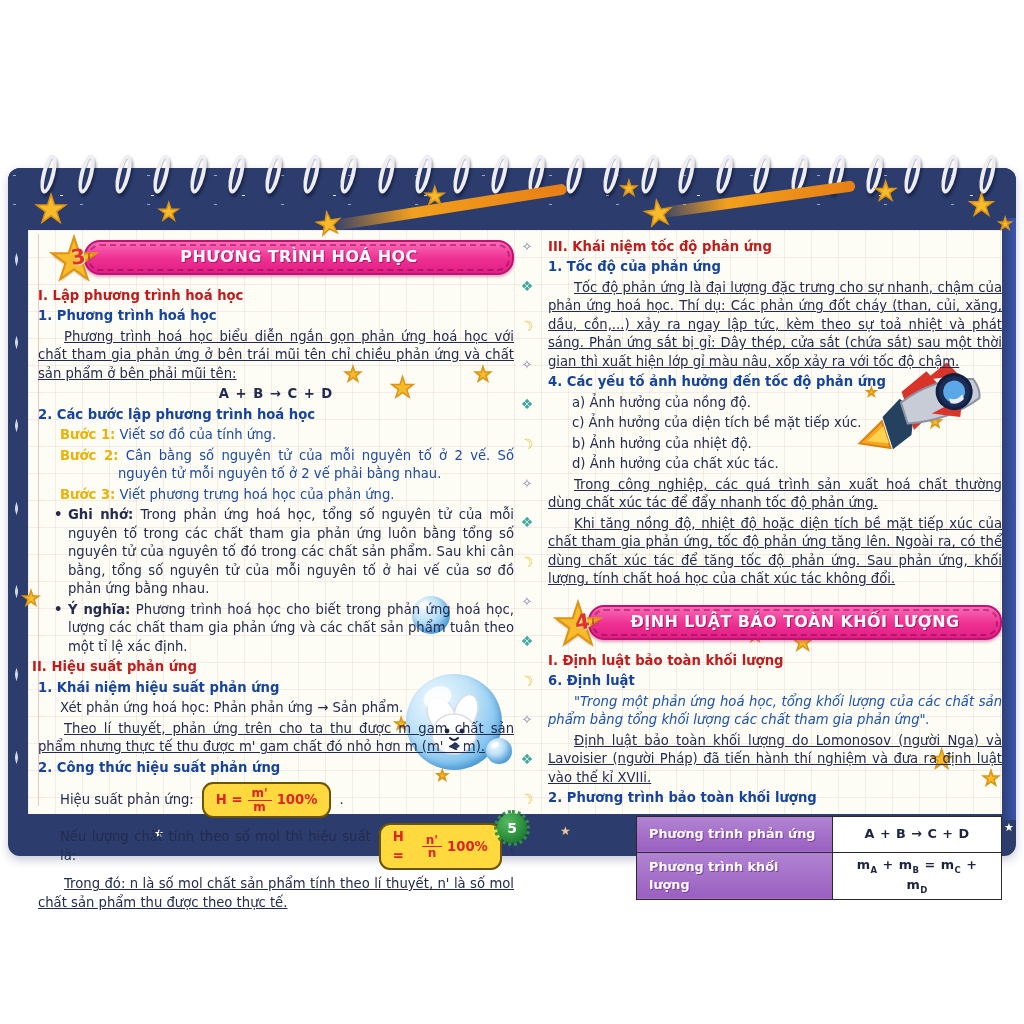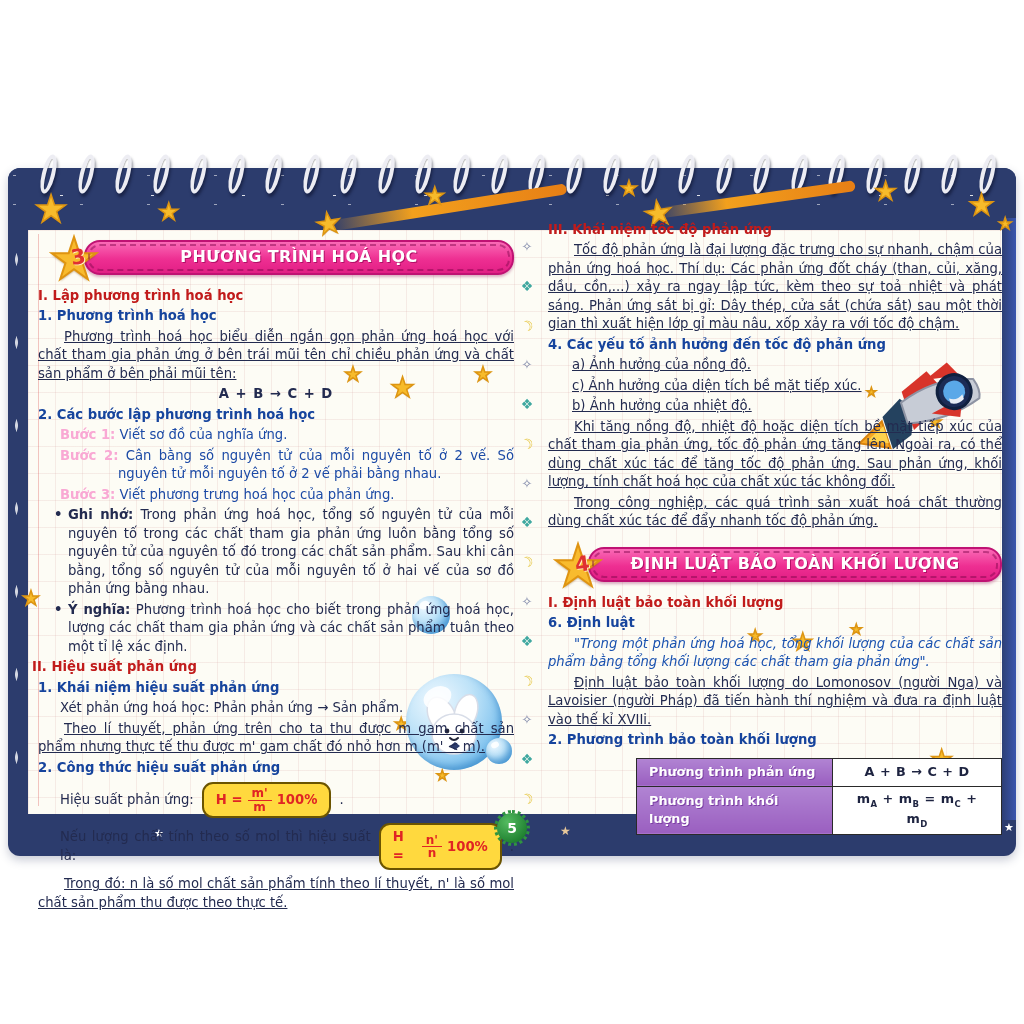--- a/index.html
+++ b/index.html
@@ -60,32 +60,32 @@
   
   .bubble{position:absolute;border-radius:50%;
         background:radial-gradient(circle at 32% 28%, #eef8ff 0%, #bfe3f8 38%, #6fbaec 80%, #4e9fd9 100%);
         box-shadow:inset -3px -4px 6px rgba(30,110,180,.45);}
   .bubble .hl{position:absolute;left:18%;top:14%;width:30%;height:22%;border-radius:50%;
         background:rgba(255,255,255,.85);transform:rotate(-25deg);}
 
   
   .col{position:absolute;font-size:13.2px;line-height:1.40;color:#232b50;}
   .col-left{left:30px;top:70px;width:476px;}
-  .col-right{left:540px;top:53px;width:454px;}
+  .col-right{left:540px;top:70px;width:454px;}
   .col p{margin:2px 0;text-align:justify;}
   .h-red{color:#c11b1b;font-weight:bold;margin:3px 0 1px 0;}
   .h-blue{color:#16449d;font-weight:bold;margin:3px 0 1px 22px;}
   .body-ind{text-indent:26px;text-decoration:underline;}
   .eq-center{text-align:center !important;font-weight:bold;letter-spacing:1px;margin:2px 0;}
   .step{margin-left:22px !important;color:#1c4aa6;padding-left:58px;text-indent:-58px;}
-  .slab{color:#f9a8d4;font-weight:bold;}
+  .slab{color:#eab308;font-weight:bold;}
   .note{margin-left:30px !important;padding-left:0;position:relative;}
   .note::before{content:"•";position:absolute;left:-14px;top:0;color:#232b50;font-weight:bold;}
   .nlab{font-weight:bold;margin-top:46px;}
-  .factor{margin-left:24px !important;text-decoration:underline;}
+  .factor{margin-left:24px !important;}
   .quote{color:#1a52b0;font-style:italic;text-indent:26px;}
 
   
   .pill{position:relative;height:35px;border-radius:16px;margin:2px 0 12px 46px;
         background:linear-gradient(180deg,#fa6ab6 0%,#ee2f92 55%,#e21f85 100%);
         border:2px solid #bf1273;display:flex;align-items:center;justify-content:center;
         box-shadow:0 2px 3px rgba(150,20,90,.35);}
   .pill::after{content:"";position:absolute;inset:2px;border:2px dashed rgba(125,6,74,.45);border-radius:12px;}
   .pill-text{color:#fff;font-weight:bold;font-size:16px;letter-spacing:.4px;
         text-shadow:1px 1px 0 #b01066;}
@@ -98,21 +98,21 @@
   
   .frow{display:flex;align-items:center;gap:8px;margin:5px 0 5px 22px !important;}
   .fbox{display:inline-flex;align-items:center;gap:5px;background:#ffd93e;
         border:2px solid #6b5400;border-radius:11px;padding:3px 12px;color:#e02424;font-weight:bold;}
   .frac{display:inline-flex;flex-direction:column;align-items:center;line-height:1.05;font-size:12px;}
   .frac .num{border-bottom:1.6px solid #e02424;padding:0 4px;}
   .period{color:#232b50;}
 
   
   .mtable{margin:8px 0 0 88px;border-collapse:collapse;}
-  .mtable td{border:1.6px solid #2a2a2a;padding:3px 12px;font-size:12.8px;height:28px;}
+  .mtable td{border:1.6px solid #2a2a2a;padding:3px 12px;font-size:12.8px;height:36px;}
   .mtable .lab{background:linear-gradient(180deg,#b184d3,#9a5fc0);color:#fff;font-weight:bold;
         text-shadow:1px 1px 0 #7b3fa3;}
   .mtable .val{background:#fff;color:#1d2340;font-weight:bold;text-align:center;letter-spacing:.5px;}
   .meq sub{font-size:8.5px;}
 
   
   .pgnum{position:absolute;left:489px;top:645px;width:30px;height:30px;border-radius:50%;
         background:radial-gradient(circle at 35% 30%,#54bb60,#1f8030 75%);
         outline:3px dotted #2f9440;display:flex;align-items:center;justify-content:center;
         color:#fff;font-weight:bold;font-size:14px;}
@@ -252,21 +252,21 @@
         </div>
         <span class="pill-text">PHƯƠNG TRÌNH HOÁ HỌC</span>
       </div>
 
       <p class="h-red">I. Lập phương trình hoá học</p>
       <p class="h-blue">1. Phương trình hoá học</p>
       <p class="body-ind">Phương trình hoá học biểu diễn ngắn gọn phản ứng hoá học với chất tham gia phản ứng ở bên trái mũi tên chỉ chiều phản ứng và chất sản phẩm ở bên phải mũi tên:</p>
       <p class="eq-center">A + B  →  C + D</p>
       <p class="h-blue">2. Các bước lập phương trình hoá học</p>
 
-      <p class="step"><span class="slab">Bước 1:</span> <span>Viết sơ đồ của nghĩa ứng.</span></p>
+      <p class="step"><span class="slab">Bước 1:</span> <span>Viết sơ đồ của tính ứng.</span></p>
       <p class="step"><span class="slab">Bước 2:</span> <span>Cân bằng số nguyên tử của mỗi nguyên tố ở 2 vế. Số nguyên tử mỗi nguyên tố ở 2 vế phải bằng nhau.</span></p>
       <p class="step"><span class="slab">Bước 3:</span> <span>Viết phương trưng hoá học của phản ứng.</span></p>
 
       <p class="note"><span class="nlab">Ghi nhớ:</span> <span>Trong phản ứng hoá học, tổng số nguyên tử của mỗi nguyên tố trong các chất tham gia phản ứng luôn bằng tổng số nguyên tử của nguyên tố đó trong các chất sản phẩm. Sau khi cân bằng, tổng số nguyên tử của mỗi nguyên tố ở hai vế của sơ đồ phản ứng bằng nhau.</span></p>
       <p class="note"><span class="nlab">Ý nghĩa:</span> <span>Phương trình hoá học cho biết trong phản ứng hoá học, lượng các chất tham gia phản ứng và các chất sản phẩm tuân theo một tỉ lệ xác định.</span></p>
 
       <p class="h-red" style="margin-left:-6px;">II. Hiệu suất phản ứng</p>
       <p class="h-blue">1. Khái niệm hiệu suất phản ứng</p>
       <p style="margin-left:22px;">Xét phản ứng hoá học: Phản phản ứng  →  Sản phẩm.</p>
       <p class="body-ind">Theo lí thuyết, phản ứng trên cho ta thu được m gam chất sản phẩm nhưng thực tế thu được m' gam chất đó nhỏ hơn m (m' &lt; m).</p>
@@ -295,27 +295,29 @@
           <span>100%</span>
         </span>
         <span class="period">.</span>
       </p>
 
       <p class="body-ind">Trong đó: n là số mol chất sản phẩm tính theo lí thuyết, n' là số mol chất sản phẩm thu được theo thực tế.</p>
     </div>
 
     <div class="col col-right">
       <p class="h-red" style="margin-top:0;">III. Khái niệm tốc độ phản ứng</p>
+      <p class="h-blue">1. Tốc độ của phản ứng</p>
       <p class="body-ind">Tốc độ phản ứng là đại lượng đặc trưng cho sự nhanh, chậm của phản ứng hoá học. Thí dụ: Các phản ứng đốt cháy (than, củi, xăng, dầu, cồn,...) xảy ra ngay lập tức, kèm theo sự toả nhiệt và phát sáng. Phản ứng sắt bị gỉ: Dây thép, cửa sắt (chứa sắt) sau một thời gian thì xuất hiện lớp gỉ màu nâu, xốp xảy ra với tốc độ chậm.</p>
       <p class="h-blue">4. Các yếu tố ảnh hưởng đến tốc độ phản ứng</p>
       <p class="factor">a) Ảnh hưởng của nồng độ.</p>
       <p class="factor">c) Ảnh hưởng của diện tích bề mặt tiếp xúc.</p>
       <p class="factor">b) Ảnh hưởng của nhiệt độ.</p>
+      <p class="factor">d) Ảnh hưởng của chất xúc tác.</p>
+      <p class="body-ind">Trong công nghiệp, các quá trình sản xuất hoá chất thường dùng chất xúc tác để đẩy nhanh tốc độ phản ứng.</p>
       <p class="body-ind">Khi tăng nồng độ, nhiệt độ hoặc diện tích bề mặt tiếp xúc của chất tham gia phản ứng, tốc độ phản ứng tăng lên. Ngoài ra, có thể dùng chất xúc tác để tăng tốc độ phản ứng. Sau phản ứng, khối lượng, tính chất hoá học của chất xúc tác không đổi.</p>
-      <p class="body-ind">Trong công nghiệp, các quá trình sản xuất hoá chất thường dùng chất xúc tác để đẩy nhanh tốc độ phản ứng.</p>
 
       <div class="pill" style="margin-top:16px;margin-left:40px;">
         <div class="badge">
           <span class="bstar">★</span>
           <span class="bnum">4</span>
         </div>
         <span class="pill-text">ĐỊNH LUẬT BẢO TOÀN KHỐI LƯỢNG</span>
       </div>
 
       <p class="h-red">I. Định luật bảo toàn khối lượng</p>

